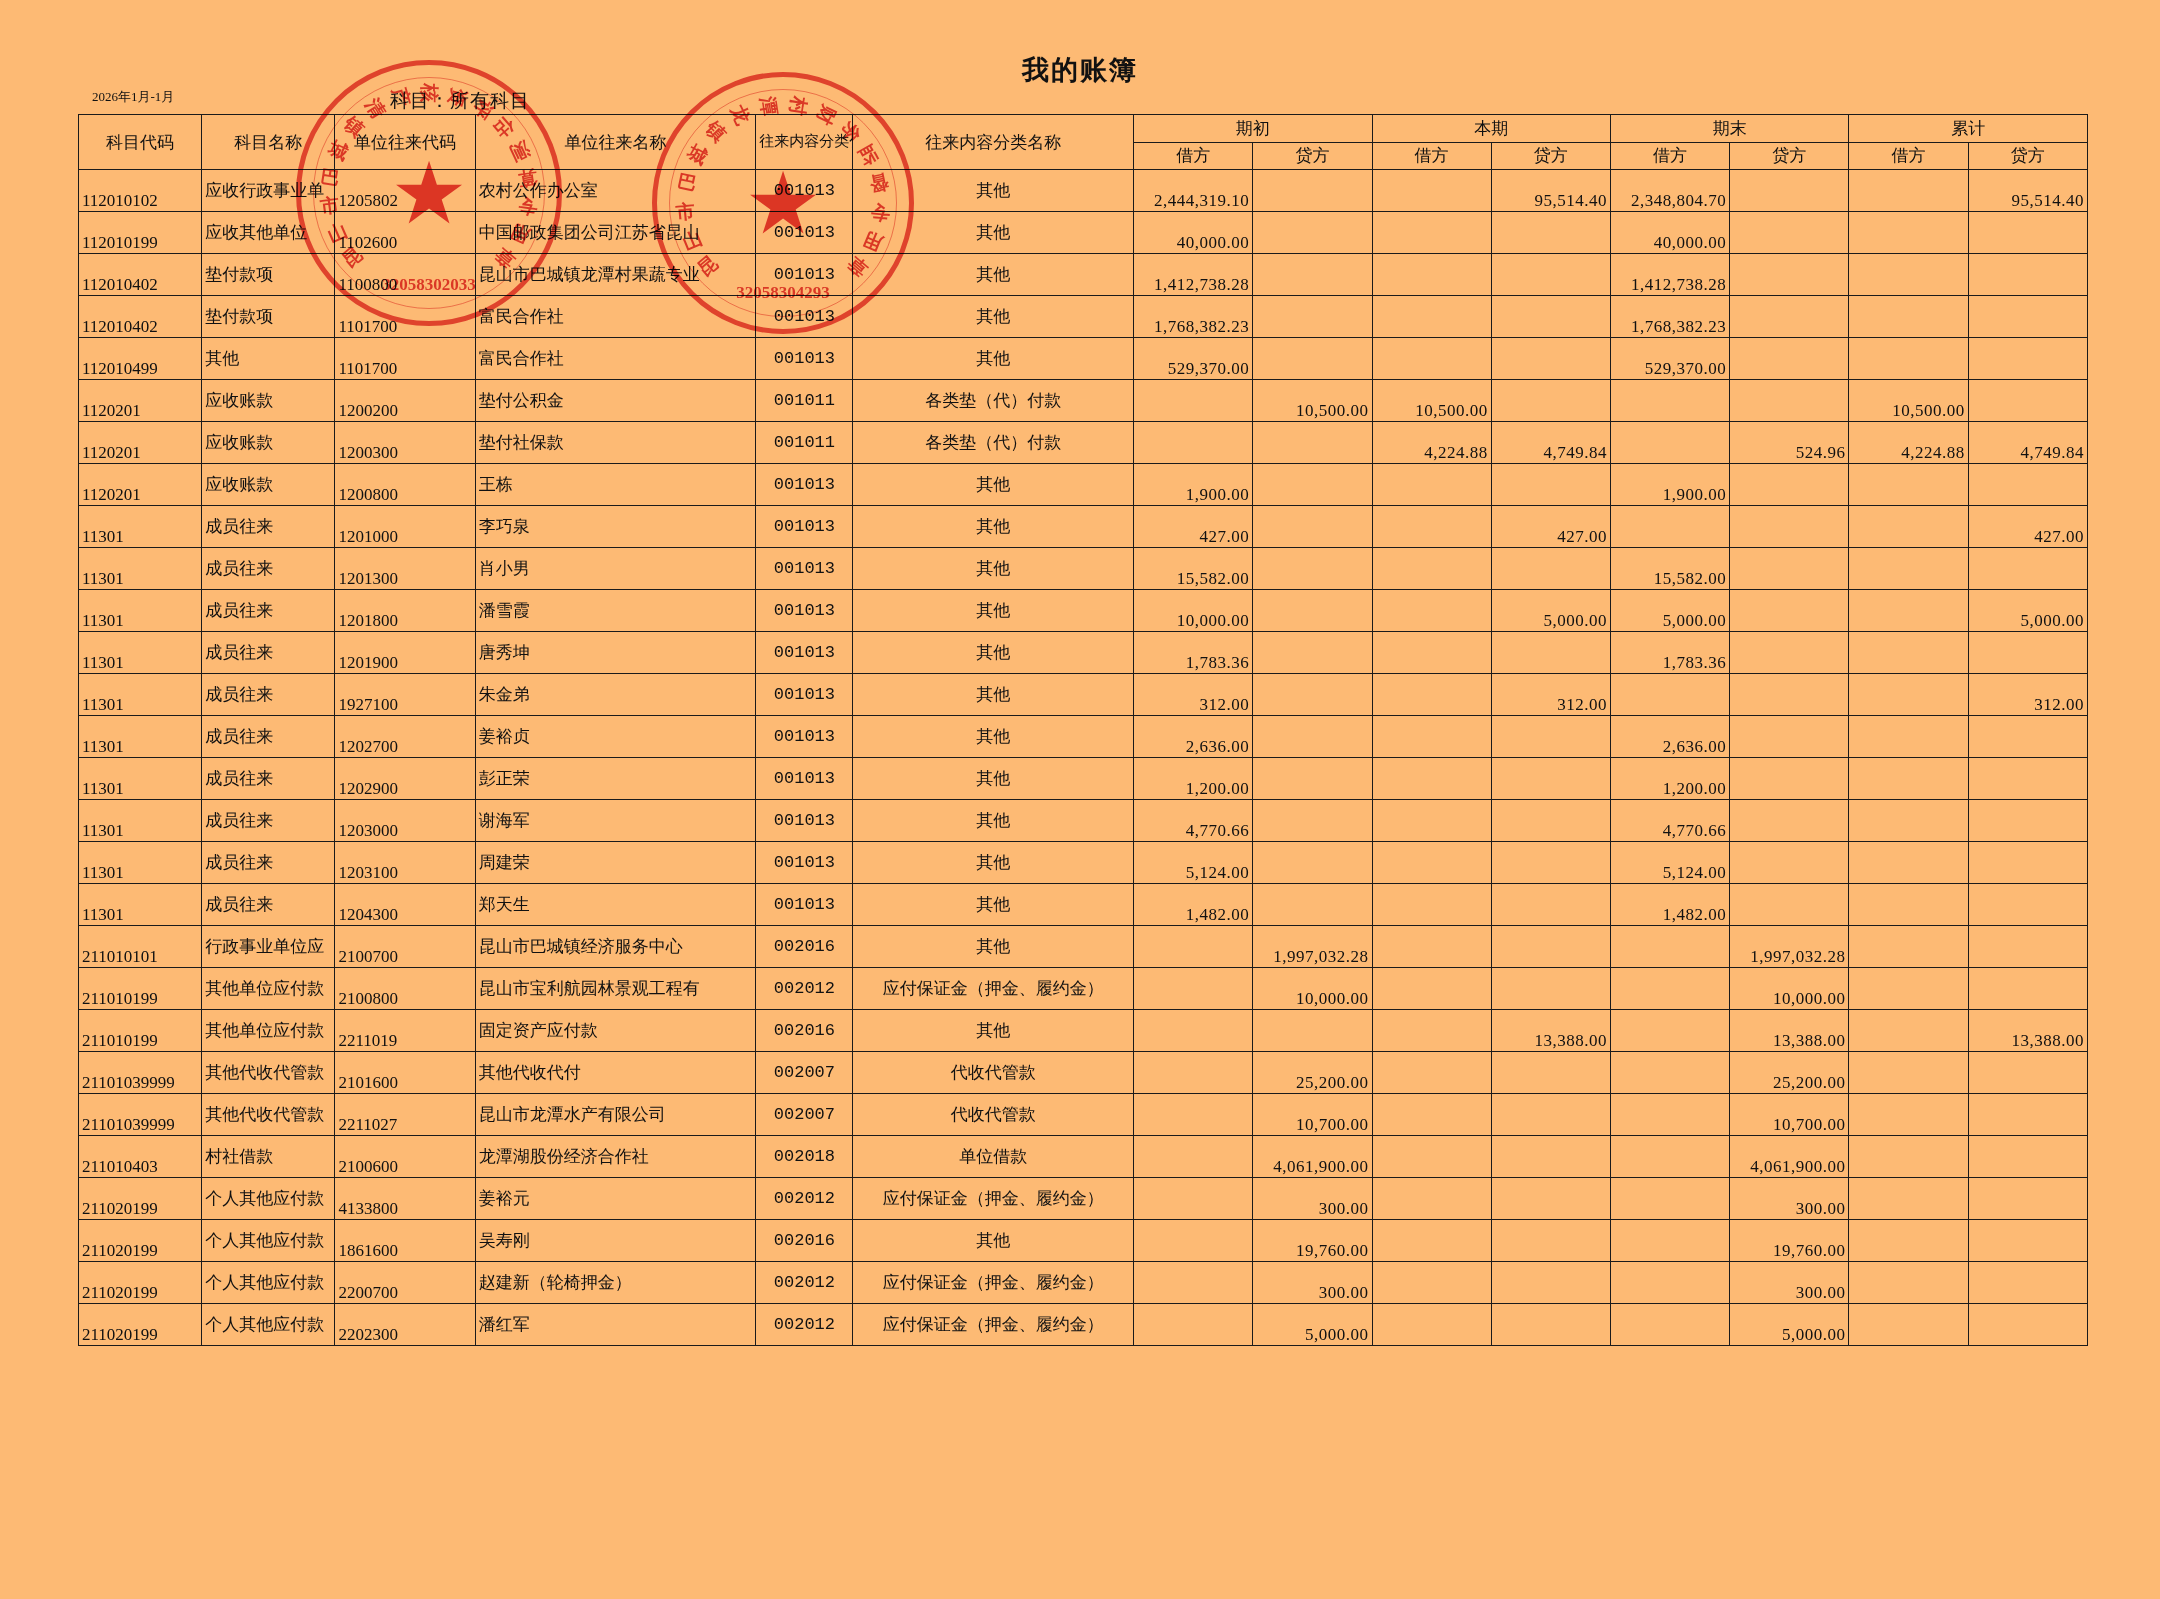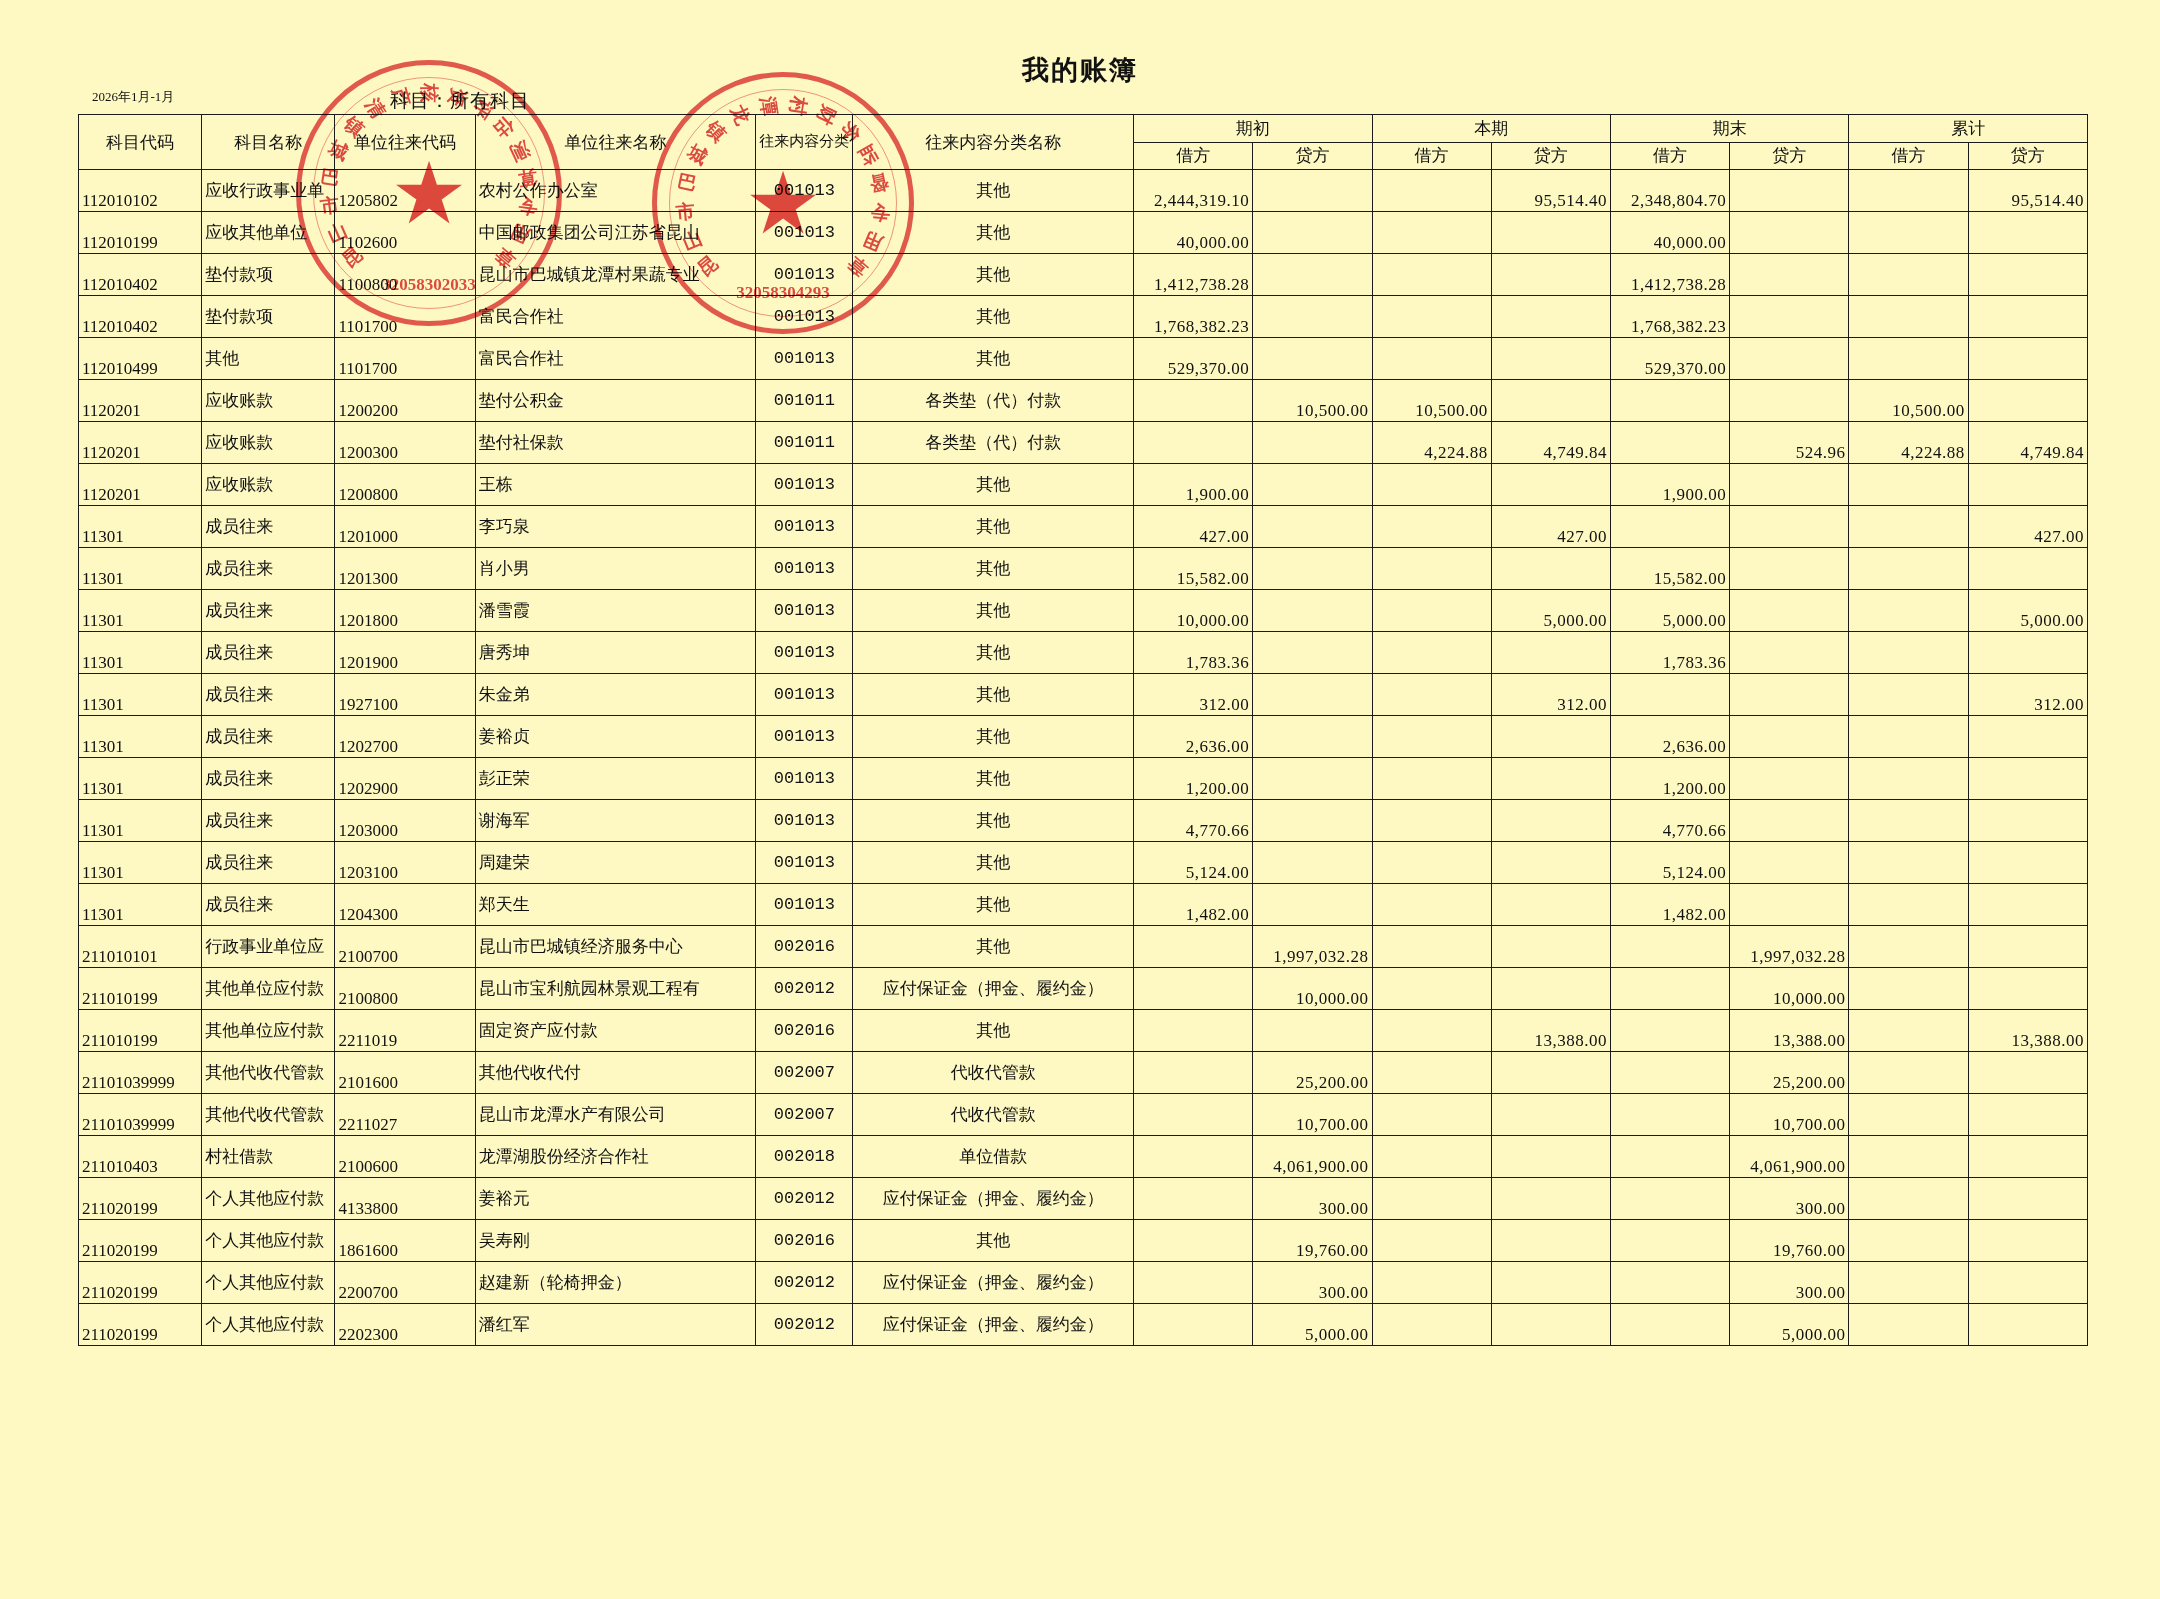--- a/index.html
+++ b/index.html
@@ -12,21 +12,21 @@
     height: 1599px;
     font-family: "Liberation Sans", sans-serif;
     color: #111;
     position: relative;
     overflow: hidden;
   }
   .page {
     position: relative;
     width: 2160px;
     height: 1599px;
-    background: #fef9c3;
+    background: #fdba74;
   }
   .title {
     position: absolute;
     top: 52px;
     left: 0;
     width: 2160px;
     text-align: center;
     font-size: 27px;
     font-weight: bold;
     letter-spacing: 2px;

